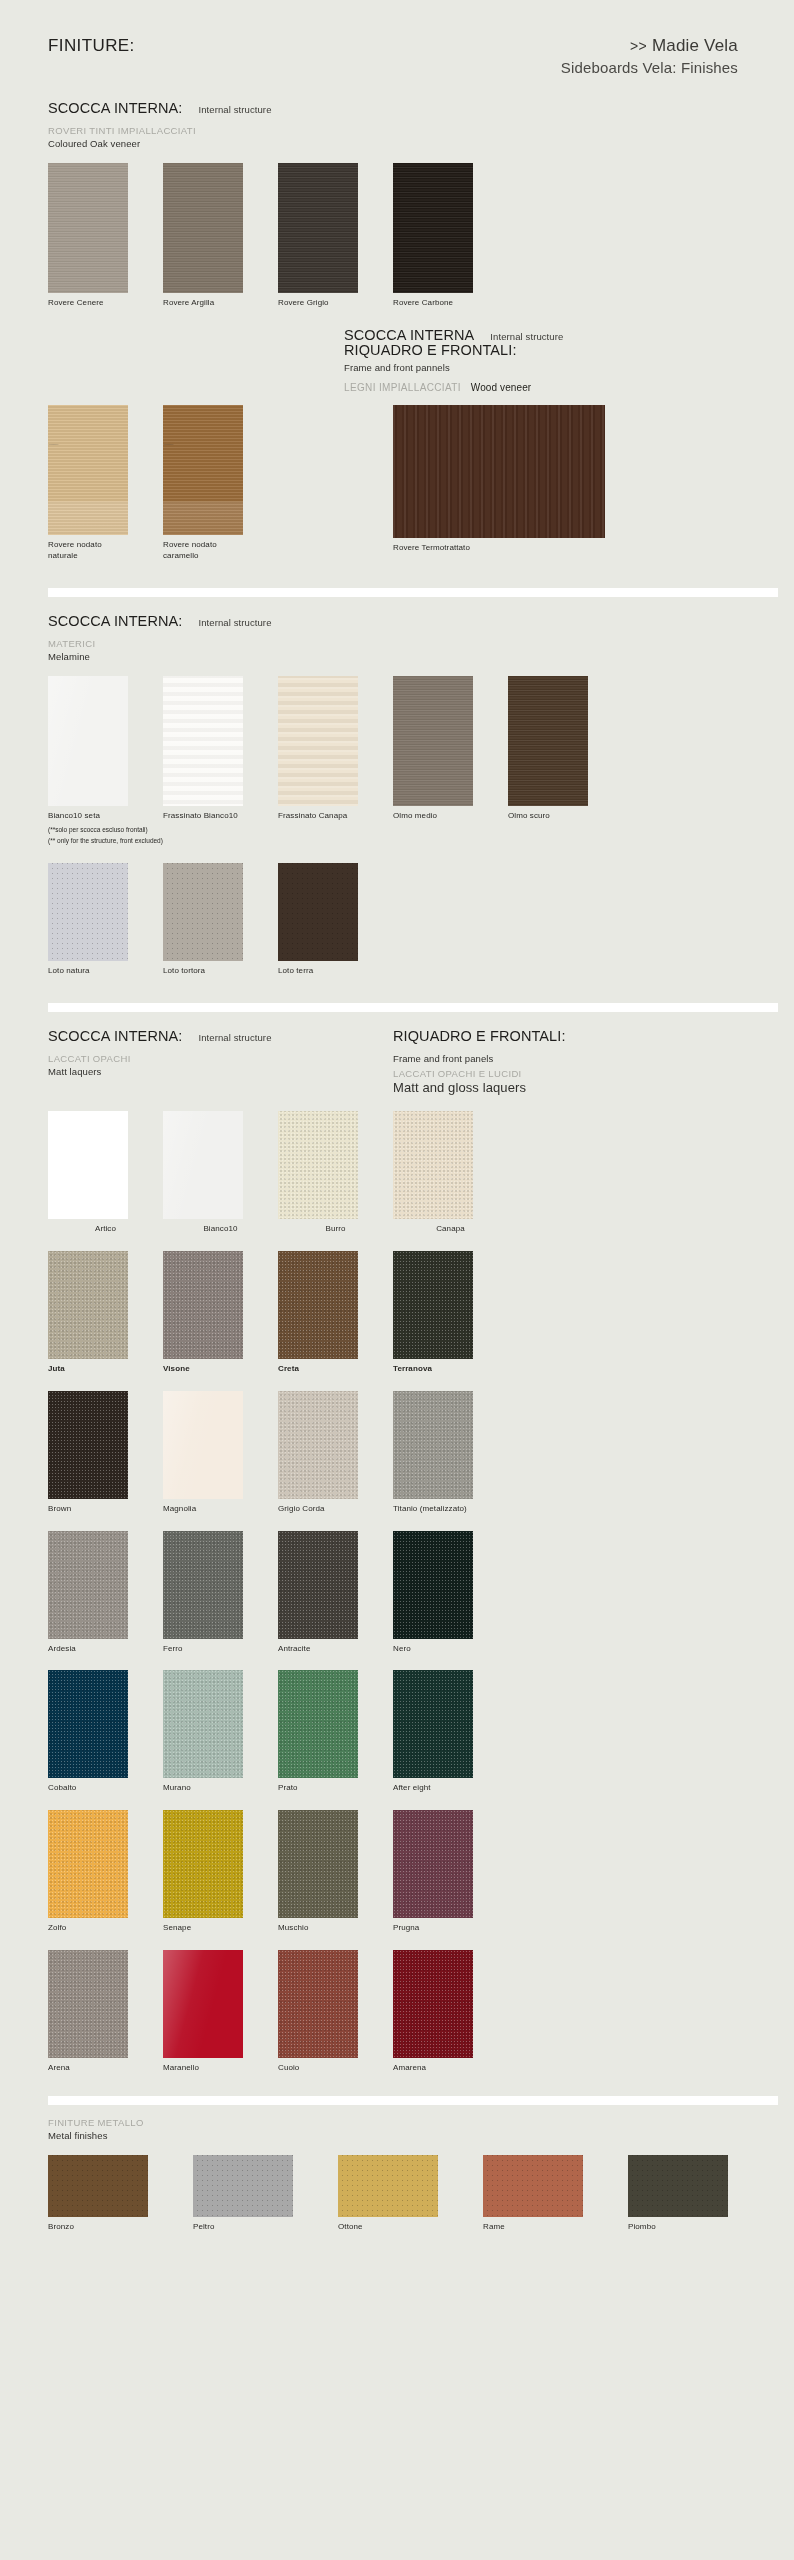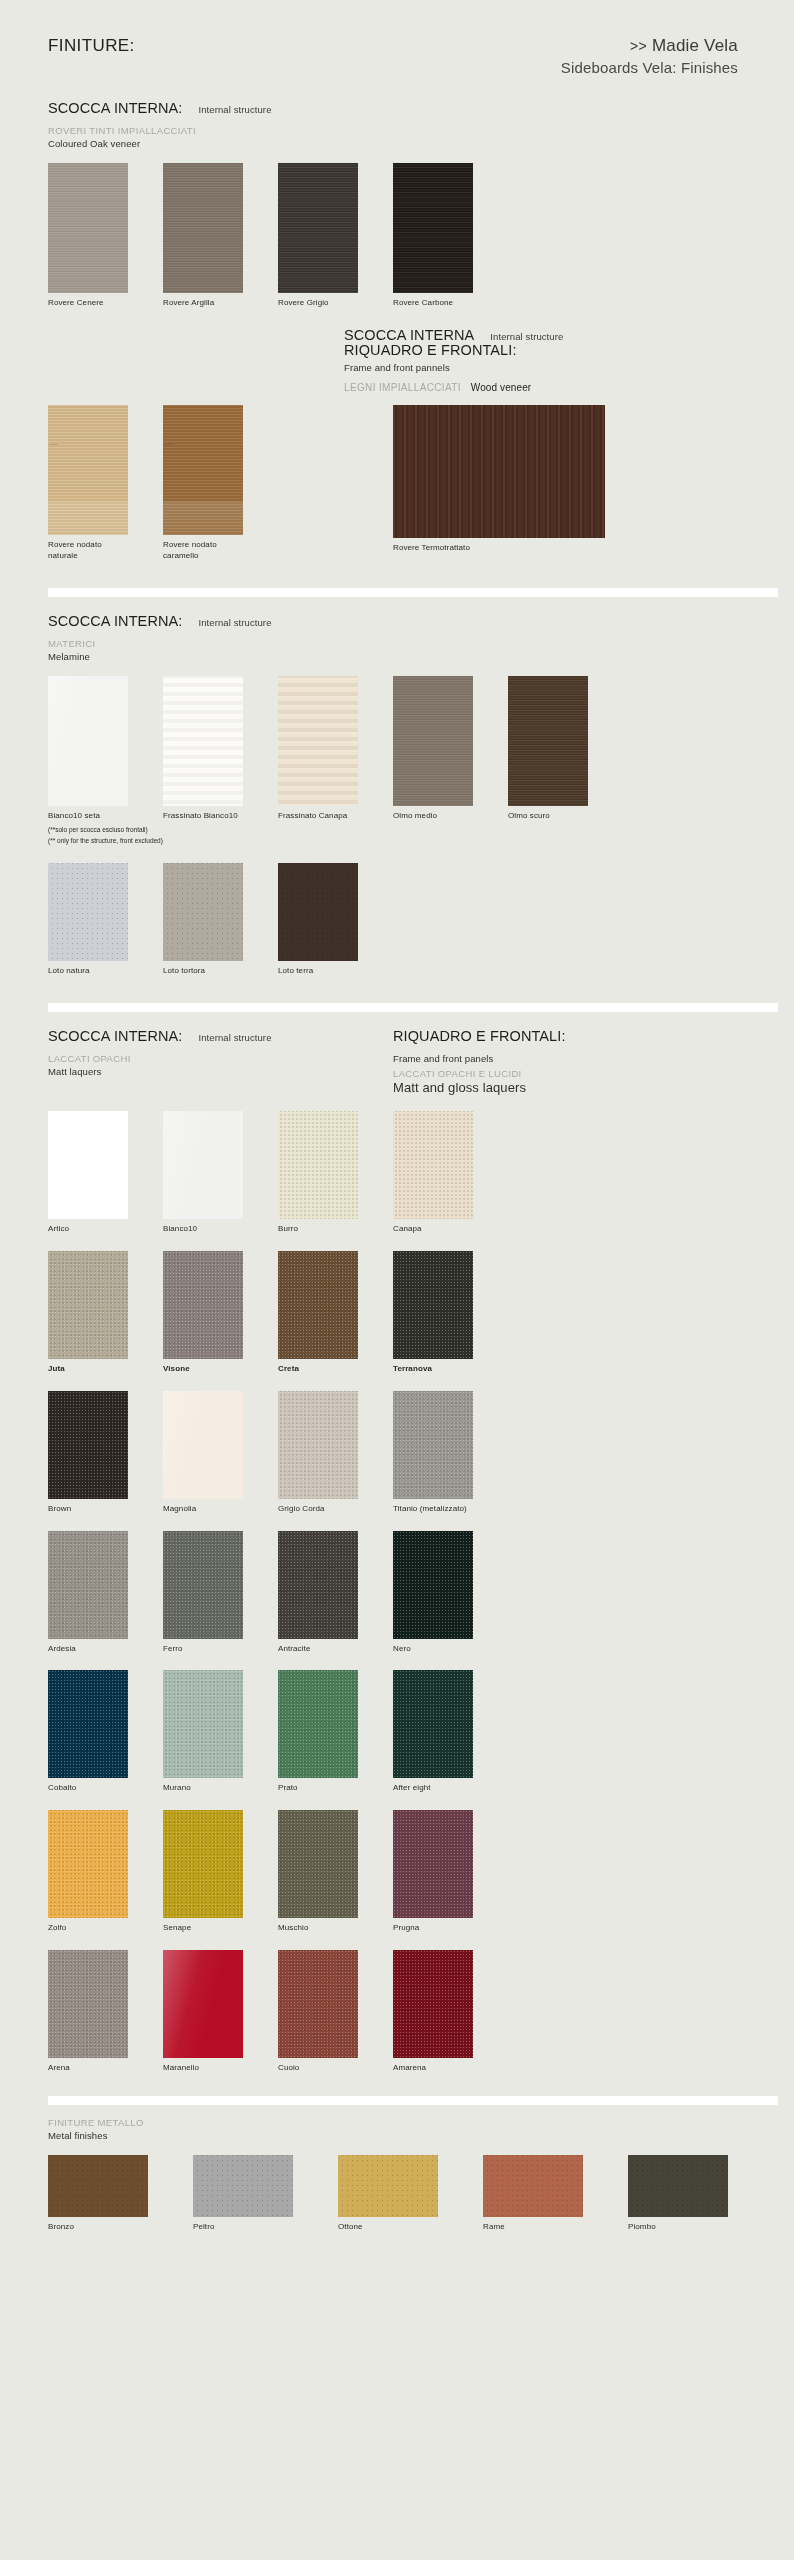--- a/index.html
+++ b/index.html
@@ -405,21 +405,21 @@
       <div class="h-main">
         <span>RIQUADRO E FRONTALI:</span>
       </div>
       <div class="sub-en" style="margin-top:9px">Frame and front panels</div>
       <div class="sub-it" style="margin-top:4px">LACCATI OPACHI E LUCIDI</div>
       <div class="sub-en-2">Matt and gloss laquers</div>
     </div>
   </div>
 
   <div id="laquer-grid">
-      <div class="row" style="margin-top: 16px;">
+      <div class="row" style="margin-top: 16px; text-align: center;">
         <div class="cell">
           <span class="sw gloss" style="background: rgb(255, 255, 255);"></span>
           <div class="cap">Artico</div>
         </div>
         <div class="cell">
           <span class="sw gloss" style="background: rgb(241, 241, 239);"></span>
           <div class="cap">Bianco10</div>
         </div>
         <div class="cell">
           <span class="sw matt" style="background: rgb(234, 229, 207);"></span>

